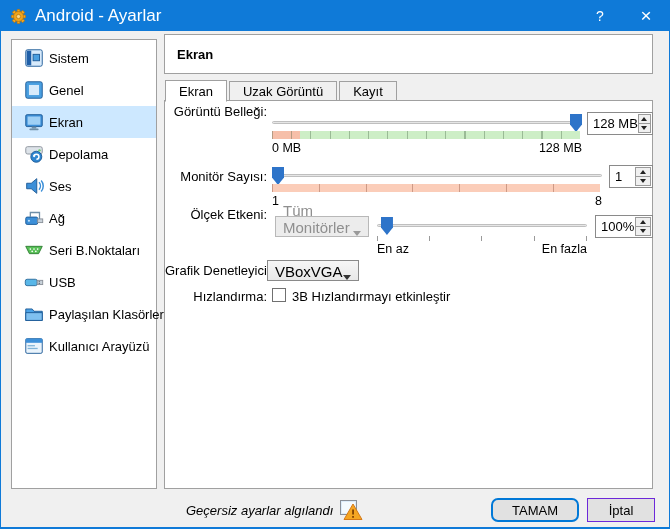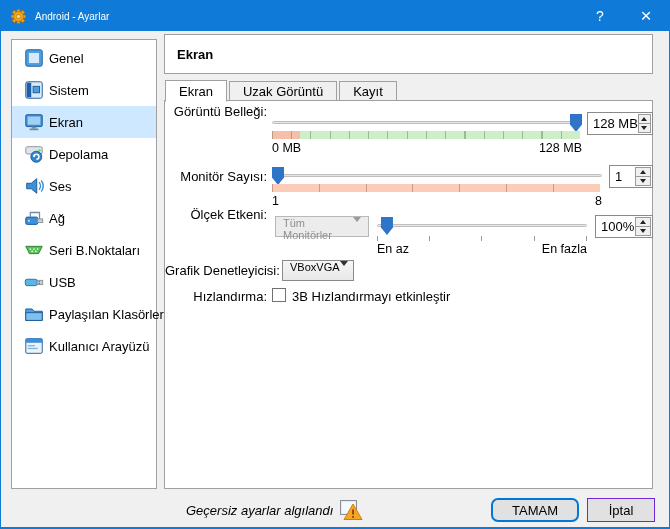--- a/index.html
+++ b/index.html
@@ -14,21 +14,21 @@
     border-bottom-width: 2px;
     overflow: hidden;
   }
 
   
   .titlebar {
     height: 30px; background: #0f7ad8; color: #fff;
     display: flex; align-items: center; padding-left: 9px;
   }
   .titlebar .app-icon { width: 17px; height: 17px; margin-right: 8px; flex: 0 0 auto; }
-  .titlebar .title { font-size: 10px; }
+  .titlebar .title { font-size: 17px; }
   .titlebar .tb-spacer { flex: 1; }
   .tb-btn {
     width: 46px; height: 30px; display: flex; align-items: center; justify-content: center;
     font-size: 14px; color: #fff; cursor: default;
   }
   .tb-btn.close { font-size: 19px; font-weight: 300; }
 
   
   .sidebar {
     position: absolute; left: 10px; top: 38px; width: 146px; height: 450px;
@@ -110,21 +110,21 @@
   }
   .spin-half { flex: 1; display: flex; align-items: center; justify-content: center; }
   .spin-half + .spin-half { border-top: 1px solid #9a9a9a; }
   .tri-up { width: 0; height: 0; border-left: 3px solid transparent; border-right: 3px solid transparent; border-bottom: 4px solid #222; }
   .tri-down { width: 0; height: 0; border-left: 3px solid transparent; border-right: 3px solid transparent; border-top: 4px solid #222; }
 
   
   .dropdown {
     position: absolute; height: 21px; border: 1px solid #8a8a8a;
     background: linear-gradient(#f6f6f6, #e8e8e8);
-    display: flex; align-items: flex-start; padding: 0 7px; font-size: 11px; cursor: default;
+    display: flex; align-items: flex-end; padding: 0 7px; font-size: 15px; cursor: default;
   }
   .dd-arrow { width: 0; height: 0; border-left: 4px solid transparent; border-right: 4px solid transparent; border-top: 5px solid #333; margin-left: auto; }
   .dropdown.disabled { background: #ececec; color: #8f8f8f; border-color: #b8b8b8; }
   .dropdown.disabled .dd-arrow { border-top-color: #9a9a9a; }
 
   
   .checkbox {
     position: absolute; width: 14px; height: 14px; background: #fff; border: 1px solid #707070;
   }
   .cb-label { position: absolute; font-size: 13px; white-space: nowrap; }
@@ -166,33 +166,33 @@
     <span class="title">Android - Ayarlar</span>
     <span class="tb-spacer"></span>
     <div class="tb-btn">?</div>
     <div class="tb-btn close">×</div>
   </div>
 
   <div class="sidebar">
 
     <div class="side-item">
       <svg class="sicon" viewBox="0 0 24 24">
-        <rect x="3" y="3" width="18" height="18" rx="2" fill="#4a9fe0" stroke="#1d5a96"></rect>
-        <rect x="6.5" y="6.5" width="11" height="11" fill="#d7eafb"></rect>
-      </svg>
-      <span class="slabel">Genel</span>
-    </div>
-
-    <div class="side-item">
-      <svg class="sicon" viewBox="0 0 24 24">
         <rect x="3" y="3" width="18" height="18" rx="2" fill="#d7eafb" stroke="#1d5a96"></rect>
         <rect x="4" y="4" width="5" height="16" fill="#1f5fa8"></rect>
         <rect x="11" y="8" width="7" height="7" fill="#4a9fe0" stroke="#1d5a96"></rect>
       </svg>
       <span class="slabel">Sistem</span>
+    </div>
+
+    <div class="side-item">
+      <svg class="sicon" viewBox="0 0 24 24">
+        <rect x="3" y="3" width="18" height="18" rx="2" fill="#4a9fe0" stroke="#1d5a96"></rect>
+        <rect x="6.5" y="6.5" width="11" height="11" fill="#d7eafb"></rect>
+      </svg>
+      <span class="slabel">Genel</span>
     </div>
 
     <div class="side-item selected">
       <svg class="sicon" viewBox="0 0 24 24">
         <rect x="3" y="4" width="18" height="13" rx="1.5" fill="#3c8fd8" stroke="#1d5a96"></rect>
         <rect x="5" y="6" width="14" height="9" fill="#9fd0f5"></rect>
         <rect x="9.5" y="17" width="5" height="2.2" fill="#6f8fa8"></rect>
         <rect x="7" y="19.2" width="10" height="1.8" rx="0.8" fill="#6f8fa8"></rect>
       </svg>
       <span class="slabel">Ekran</span>
@@ -351,21 +351,21 @@
         <div class="spin-half">
             <span class="tri-up"></span>
           </div>
         <div class="spin-half">
             <span class="tri-down"></span>
           </div>
       </div>
     </div>
 
     <div class="form-label" style="top:162px">Grafik Denetleyicisi:</div>
-    <div class="dropdown" style="left:117px; top:159px; width:72px">
+    <div class="dropdown" style="left:102px; top:159px; width:92px">
       <span>VBoxVGA</span>
       <span class="dd-arrow"></span>
     </div>
 
     <div class="form-label" style="top:188px">Hızlandırma:</div>
     <div class="checkbox" style="left:107px; top:187px"></div>
     <div class="cb-label" style="left:127px; top:188px">3B Hızlandırmayı etkinleştir</div>
 
   </div>
 

